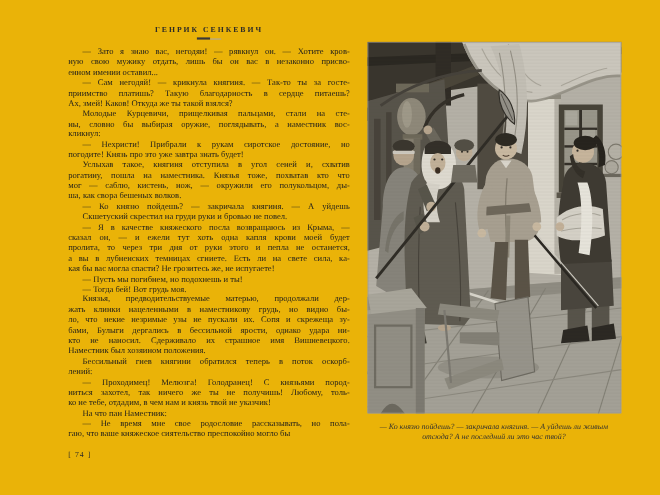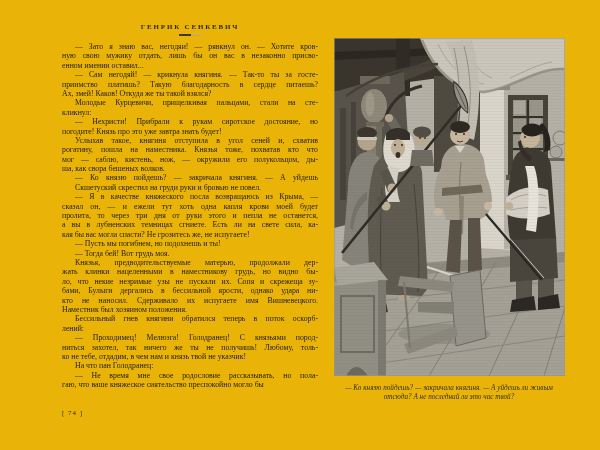--- a/index.html
+++ b/index.html
@@ -38,48 +38,49 @@
         <span class="r"></span>
       </div>
     <div class="body-text" id="body-text">
         <div class="line pfirst">— Зато я знаю вас, негодяи! — рявкнул он. — Хотите кров-</div>
         <div class="line">ную свою мужику отдать, лишь бы он вас в незаконно присво-</div>
         <div class="line plast">енном имении оставил...</div>
         <div class="line pfirst">— Сам негодяй! — крикнула княгиня. — Так-то ты за госте-</div>
         <div class="line">приимство платишь? Такую благодарность в сердце питаешь?</div>
         <div class="line plast">Ах, змей! Каков! Откуда же ты такой взялся?</div>
         <div class="line pfirst">Молодые Курцевичи, прищелкивая пальцами, стали на сте-</div>
+        <div class="line">ны, словно бы выбирая оружие, поглядывать, а наместник вос-</div>
         <div class="line plast">кликнул:</div>
         <div class="line pfirst">— Нехристи! Прибрали к рукам сиротское достояние, но</div>
         <div class="line plast">погодите! Князь про это уже завтра знать будет!</div>
         <div class="line pfirst">Услыхав такое, княгиня отступила в угол сеней и, схватив</div>
         <div class="line">рогатину, пошла на наместника. Князья тоже, похватав кто что</div>
         <div class="line">мог — саблю, кистень, нож, — окружили его полукольцом, ды-</div>
         <div class="line plast">ша, как свора бешеных волков.</div>
         <div class="line pfirst">— Ко князю пойдешь? — закричала княгиня. — А уйдешь</div>
         <div class="line pfirst plast">Скшетуский скрестил на груди руки и бровью не повел.</div>
         <div class="line pfirst">— Я в качестве княжеского посла возвращаюсь из Крыма, —</div>
         <div class="line">сказал он, — и ежели тут хоть одна капля крови моей будет</div>
         <div class="line">пролита, то через три дня от руки этого и пепла не останется,</div>
         <div class="line">а вы в лубненских темницах сгниете. Есть ли на свете сила, ка-</div>
         <div class="line plast">кая бы вас могла спасти? Не грозитесь же, не испугаете!</div>
         <div class="line pfirst plast">— Пусть мы погибнем, но подохнешь и ты!</div>
         <div class="line pfirst plast">— Тогда бей! Вот грудь моя.</div>
         <div class="line pfirst">Князья, предводительствуемые матерью, продолжали дер-</div>
         <div class="line">жать клинки нацеленными в наместникову грудь, но видно бы-</div>
         <div class="line">ло, что некие незримые узы не пускали их. Сопя и скрежеща зу-</div>
         <div class="line">бами, Булыги дергались в бессильной ярости, однако удара ни-</div>
-        <div class="line">кто не наносил. Сдерживало их испугаете имя Вишневецкого.</div>
+        <div class="line">кто не наносил. Сдерживало их страшное имя Вишневецкого.</div>
         <div class="line plast">Наместник был хозяином положения.</div>
         <div class="line pfirst">Бессильный гнев княгини обратился теперь в поток оскорб-</div>
         <div class="line plast">лений:</div>
         <div class="line pfirst">— Проходимец! Мелюзга! Голодранец! С князьями пород-</div>
         <div class="line">ниться захотел, так ничего же ты не получишь! Любому, толь-</div>
         <div class="line plast">ко не тебе, отдадим, в чем нам и князь твой не указчик!</div>
-        <div class="line pfirst plast">На что пан Голодранец:</div>
+        <div class="line pfirst plast">На что пан Наместник:</div>
         <div class="line pfirst">— Не время мне свое родословие рассказывать, но пола-</div>
         <div class="line plast">гаю, что ваше княжеское сиятельство преспокойно могло бы</div>
       </div>
     <div class="folio">[ 74 ]</div>
   </div>
 
   <div>
     <div class="plate">
       <svg viewBox="0 0 231 338" preserveAspectRatio="none">
         <defs>

